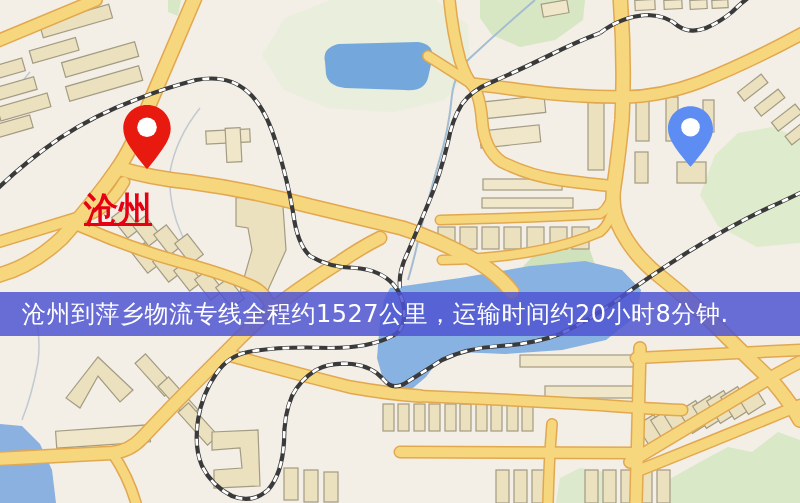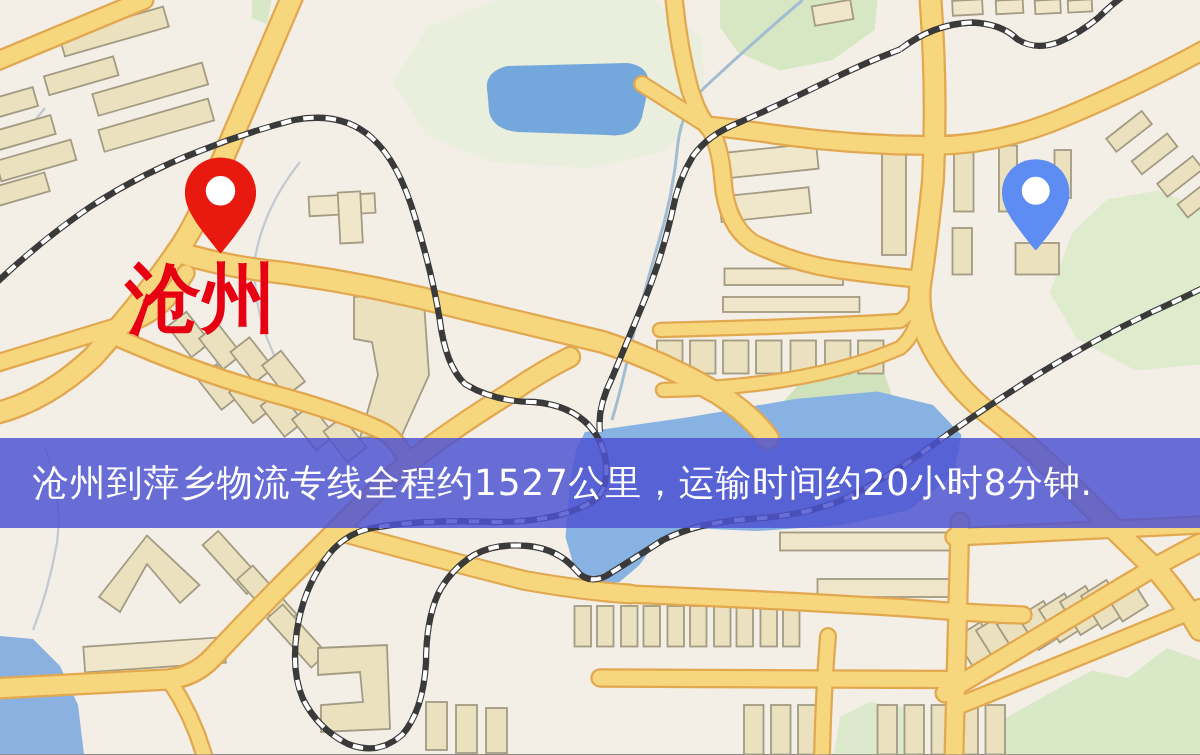--- a/index.html
+++ b/index.html
@@ -13,23 +13,23 @@
   .casing path{fill:none;stroke:#e2a850;stroke-linecap:round;stroke-linejoin:round;}
   .rfill  path{fill:none;stroke:#f7d77d;stroke-linecap:round;stroke-linejoin:round;}
   .railbase{fill:none;stroke:#3a3a3a;stroke-width:4.2px;}
   .raildash{fill:none;stroke:#ffffff;stroke-width:2.7px;stroke-dasharray:7 8;}
   .contour{fill:none;stroke:#c2cad0;stroke-width:1.5px;}
   .river{fill:none;stroke:#a2bcd2;stroke-width:2px;}
   
   .pin{position:absolute;}
   .city-label{position:absolute;font-weight:700;font-family:"DejaVu Serif","Liberation Serif",serif;
               line-height:1;white-space:nowrap;text-shadow:0 0 1px rgba(255,255,255,.35);}
-  #origin-label{left:84px;top:174px;font-size:50px;color:#e60012;}
+  #origin-label{left:84px;top:192px;font-size:34px;color:#e60012;text-decoration:underline;}
   #dest-label{left:641px;top:178px;font-size:45px;color:#2b3fd6;letter-spacing:6px;}
-  .banner{position:absolute;left:0;top:292px;width:800px;height:60px;
+  .banner{position:absolute;left:0;top:292px;width:800px;height:44px;
           background:rgba(78,82,210,0.84);display:flex;align-items:center;
           color:#ffffff;font-size:24px;padding-left:22px;box-sizing:border-box;
           letter-spacing:0.5px;}
 </style>
 </head>
 <body>
 
 <div class="stage">
 
   <svg class="map" width="800" height="503" viewBox="0 0 800 503">

